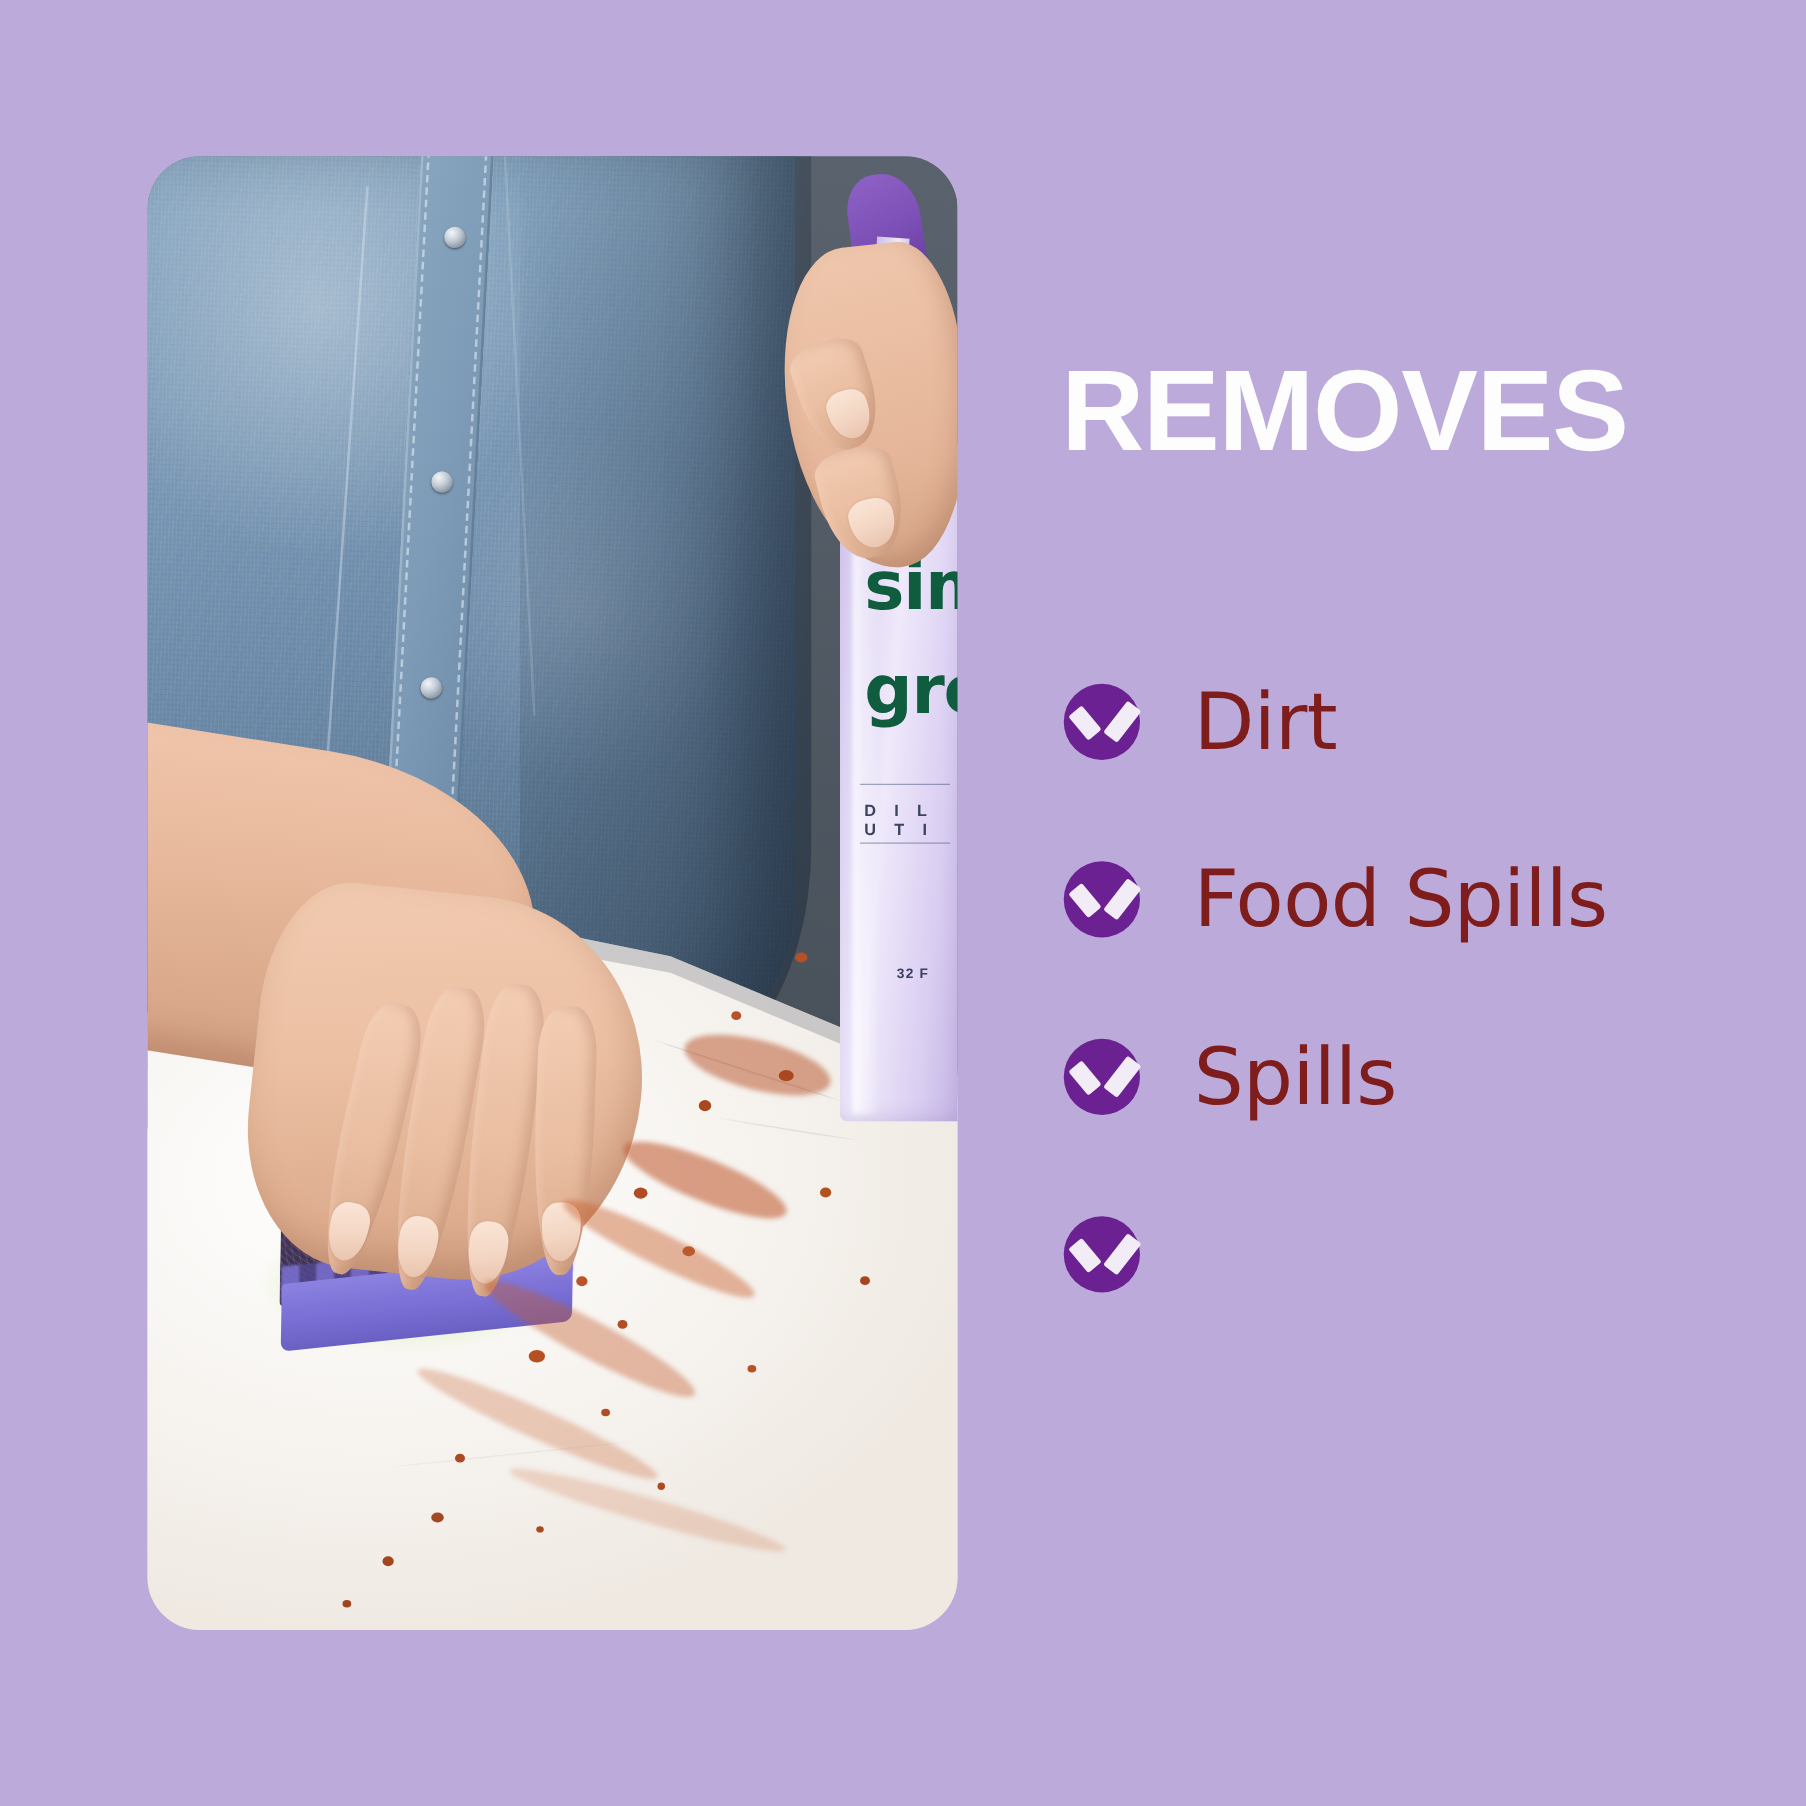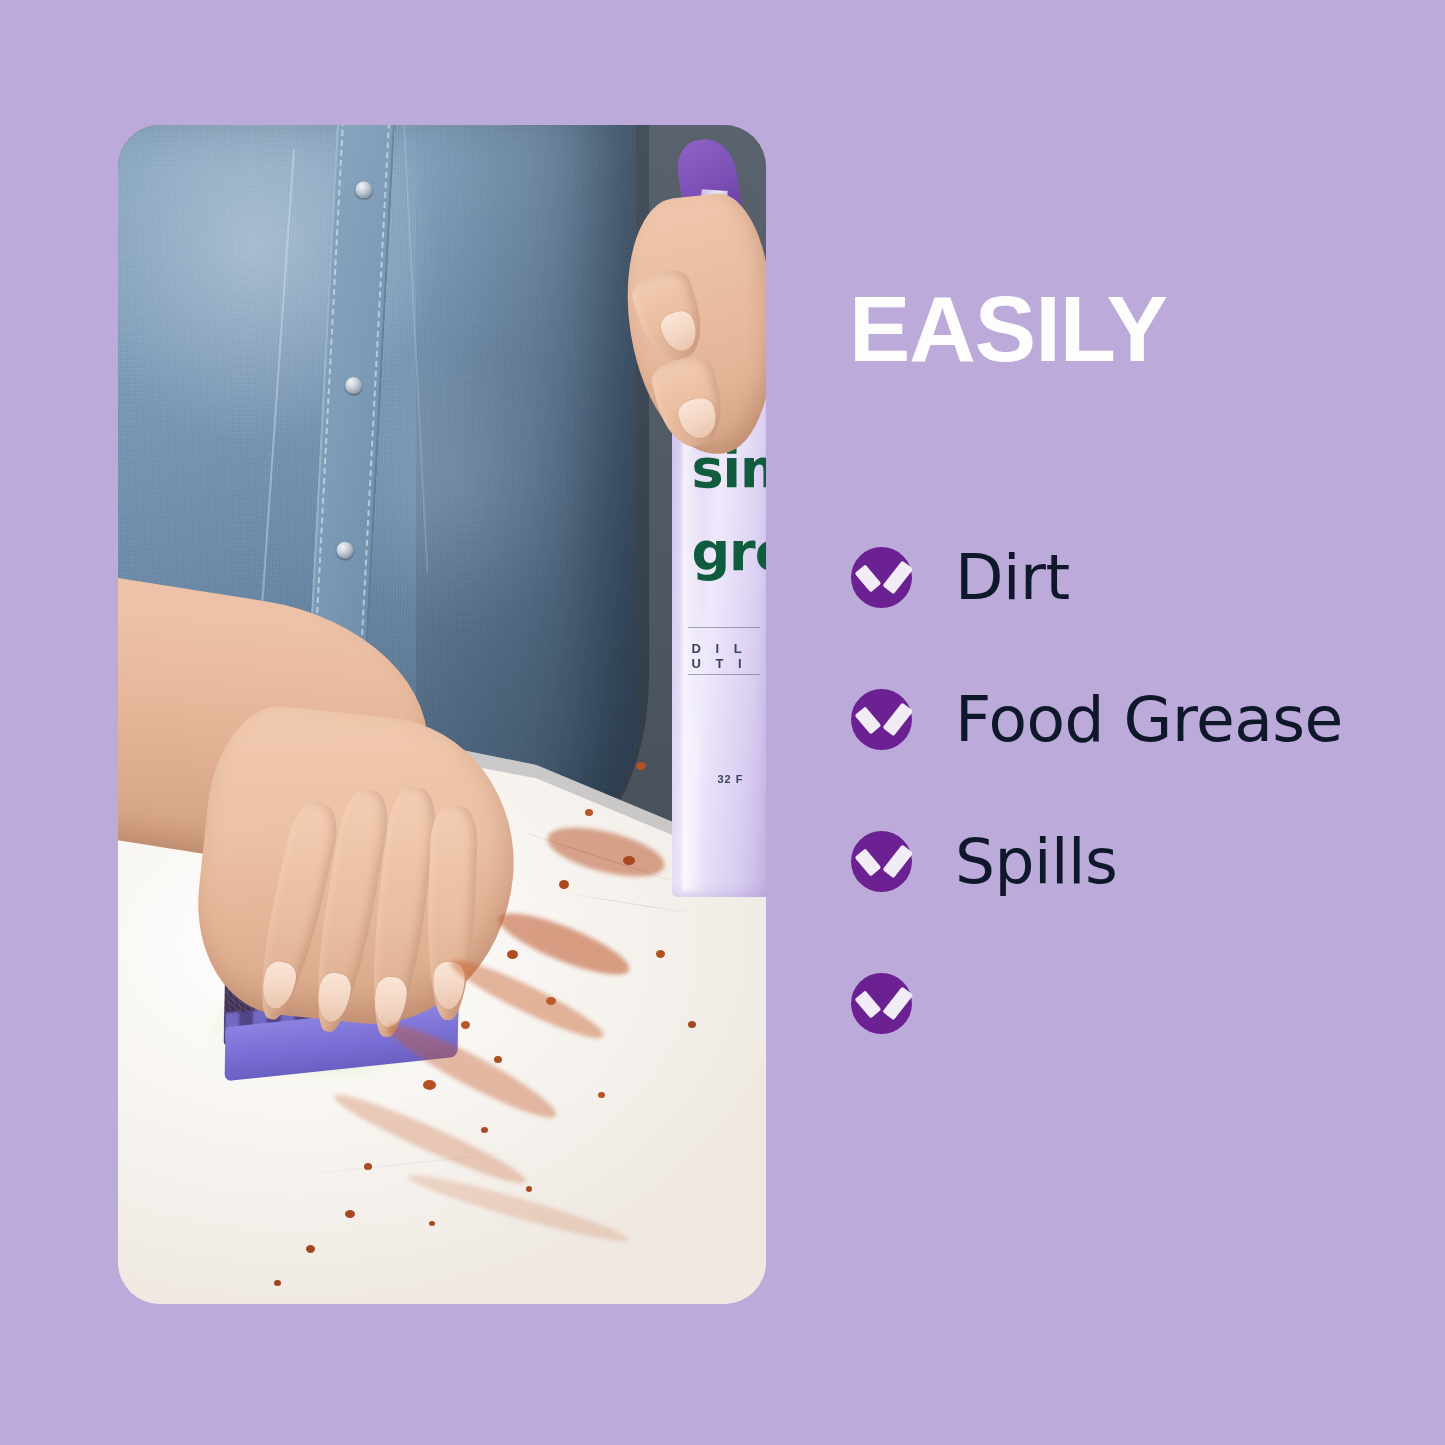--- a/index.html
+++ b/index.html
@@ -229,21 +229,21 @@
   }
   .check-circle::before{
     width:14px;height:25px;left:18px;top:16px;
     transform:rotate(-40deg);transform-origin:bottom center;
   }
   .check-circle::after{
     width:14px;height:32px;left:30px;top:11px;
     transform:rotate(38deg);transform-origin:bottom center;
   }
   .bullet-label{
-    margin-left:43px;color:#0f172a;font-size:63px;line-height:1;
+    margin-left:43px;color:#7f1d1d;font-size:63px;line-height:1;
     font-weight:400;letter-spacing:-.5px;
     font-family:"DejaVu Sans", sans-serif;
     white-space:nowrap;
   }
 </style>
 </head>
 <body>
 
 <div id="canvas">
 
@@ -343,34 +343,34 @@
     <div class="stain" style="left:74%;top:82%;width:7px;height:6px;background:#b85124;"></div>
     <div class="stain" style="left:24%;top:98%;width:7px;height:6px;background:#9e4420;"></div>
     <div class="stain" style="left:48%;top:93%;width:6px;height:5px;background:#a8491f;"></div>
     <div class="stain" style="left:80%;top:54%;width:10px;height:8px;background:#b55027;"></div>
     <div class="stain" style="left:66%;top:74%;width:10px;height:8px;background:#bd5a2c;"></div>
     <div class="stain" style="left:58%;top:79%;width:8px;height:7px;background:#b24e23;"></div>
     <div class="stain" style="left:35%;top:92%;width:10px;height:8px;background:#a54721;"></div>
   </div>
 
   <div class="headline">
-    <span class="l2">EASILY</span>
+    <span class="l2">REMOVES</span>
   </div>
 
   <div class="bullets">
 
     <div class="bullet">
       <span class="check-circle"></span>
       <span class="bullet-label">Dirt</span>
     </div>
 
 
     <div class="bullet">
       <span class="check-circle"></span>
-      <span class="bullet-label">Food Grease</span>
+      <span class="bullet-label">Food Spills</span>
     </div>
 
     <div class="bullet">
       <span class="check-circle"></span>
       <span class="bullet-label">Spills</span>
     </div>
 
     <div class="bullet">
       <span class="check-circle"></span>
     </div>

